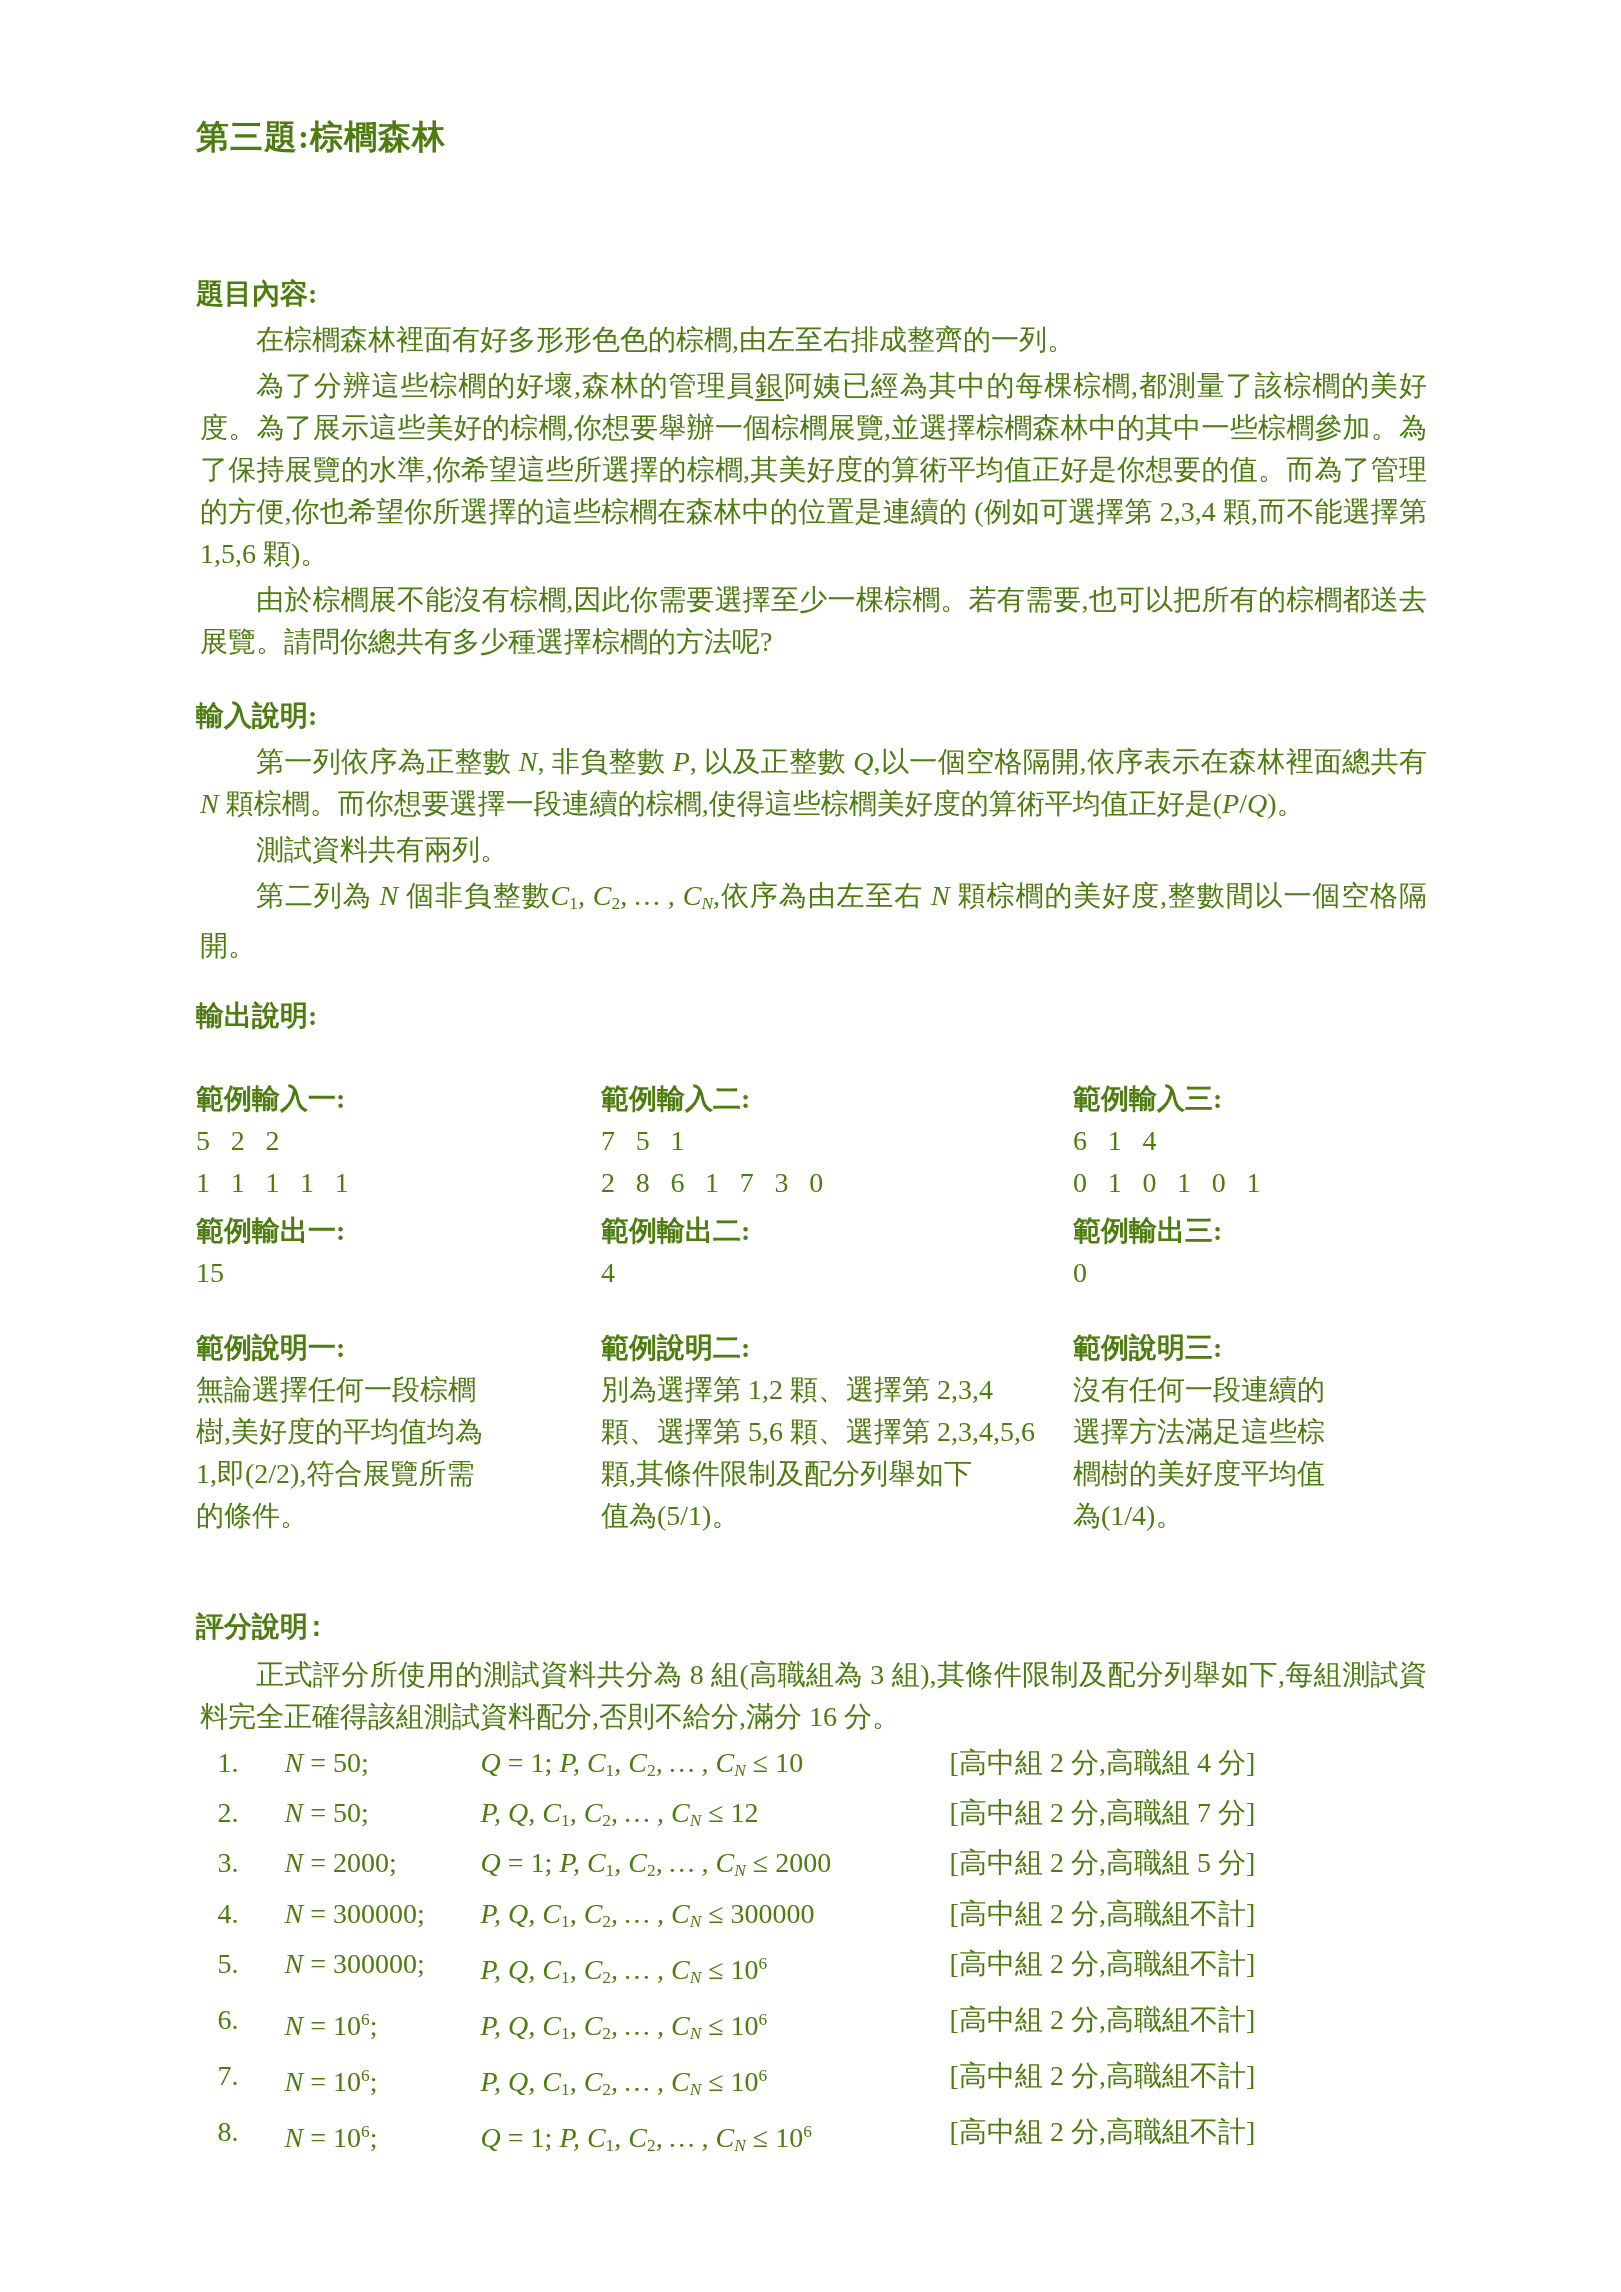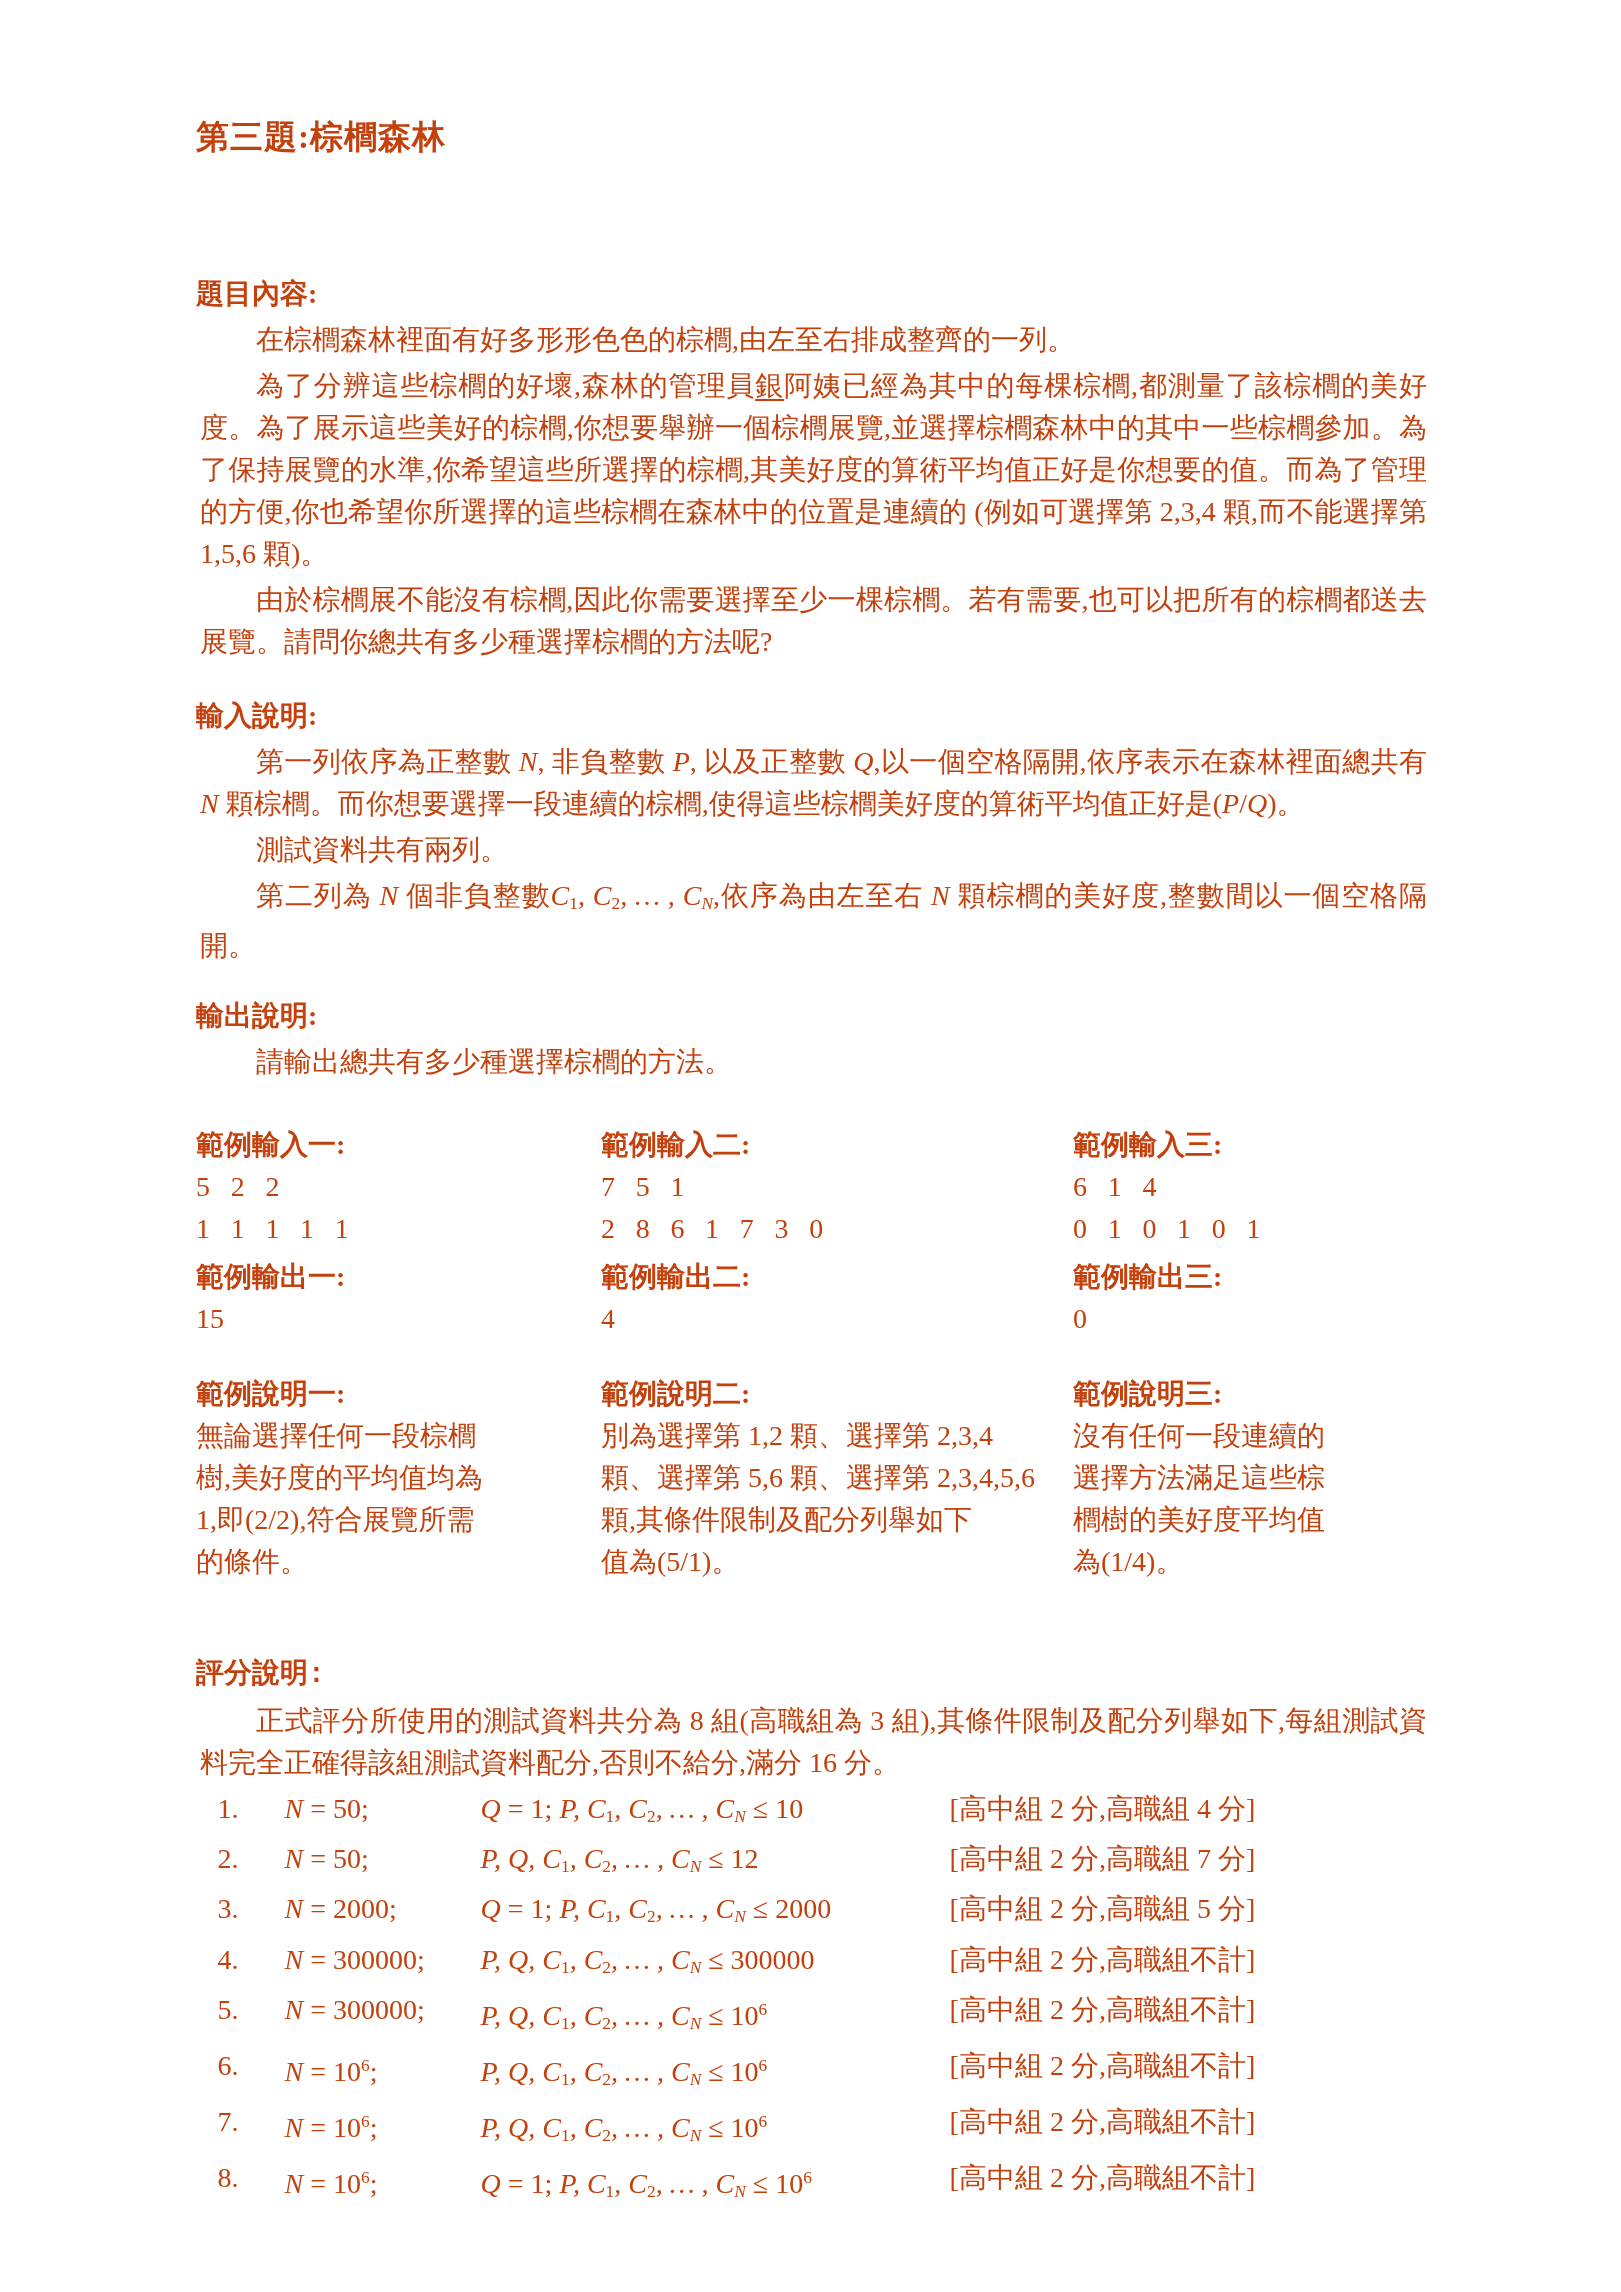--- a/index.html
+++ b/index.html
@@ -1,18 +1,18 @@
 <!DOCTYPE html>
 <html><head>
 <meta charset="utf-8">
 <style>
   html,body{margin:0;padding:0;background:#e8e8e8;}
   body{width:1621px;height:2293px;}
   .page{
-    width:1621px;height:2293px;background:#ffffff;color:#c2410c;
+    width:1621px;height:2293px;background:#ffffff;color:#4d7c0f;
     box-sizing:border-box;padding:116px 190px 0 196px;
     font-family:"Liberation Serif","DejaVu Serif",serif;
     font-size:28px;overflow:hidden;
   }
   h1{font-size:33px;font-weight:700;margin:0 0 114px 0;line-height:43px;letter-spacing:1px;}
   .h{font-weight:700;line-height:42px;}
   p{margin:4px;line-height:42px;text-align:justify;}
   .ind{text-indent:2em;}
   .gap-input{margin-top:32px;}
   .gap-output{margin-top:27.4px;}
@@ -43,21 +43,20 @@
   <p class="ind">在棕櫚森林裡面有好多形形色色的棕櫚,由左至右排成整齊的一列。</p>
   <p class="ind"><span>為了分辨這些棕櫚的好壞,森林的管理員</span><span class="u">銀</span><span>阿姨已經為其中的每棵棕櫚,都測量了該棕櫚的美好度。為了展示這些美好的棕櫚,你想要舉辦一個棕櫚展覽,並選擇棕櫚森林中的其中一些棕櫚參加。為了保持展覽的水準,你希望這些所選擇的棕櫚,其美好度的算術平均值正好是你想要的值。而為了管理的方便,你也希望你所選擇的這些棕櫚在森林中的位置是連續的 (例如可選擇第 2,3,4 顆,而不能選擇第 1,5,6 顆)。</span></p>
   <p class="ind">由於棕櫚展不能沒有棕櫚,因此你需要選擇至少一棵棕櫚。若有需要,也可以把所有的棕櫚都送去展覽。請問你總共有多少種選擇棕櫚的方法呢?</p>
 
   <div class="h gap-input">輸入說明:</div>
   <p class="ind"><span>第一列依序為正整數 </span><span class="i">N</span><span>, 非負整數 </span><span class="i">P</span><span>, 以及正整數 </span><span class="i">Q</span><span>,以一個空格隔開,依序表示在森林裡面總共有 </span><span class="i">N</span><span> 顆棕櫚。而你想要選擇一段連續的棕櫚,使得這些棕櫚美好度的算術平均值正好是(</span><span class="i">P</span><span>/</span><span class="i">Q</span><span>)。</span></p>
   <p class="ind">測試資料共有兩列。</p>
   <p class="ind"><span>第二列為 </span><span class="i">N</span><span> 個非負整數</span><span class="i">C</span><span class="sub">1</span><span class="i">, C</span><span class="sub">2</span><span class="i">, … , C</span><span class="i sub">N</span><span>,依序為由左至右 </span><span class="i">N</span><span> 顆棕櫚的美好度,整數間以一個空格隔開。</span></p>
 
   <div class="h gap-output">輸出說明:</div>
-  <p class="ind">請輸出總共有多少種選擇棕櫚的方法。</p>
 
   <div class="samples">
 
     <div class="scol">
       <div class="h">範例輸入一:</div>
       <div class="sdata">5 2 2</div>
       <div class="sdata">1 1 1 1 1</div>
       <div class="h out-h">範例輸出一:</div>
       <div class="sdata">15</div>
       <div class="h expl-h">範例說明一:</div>

